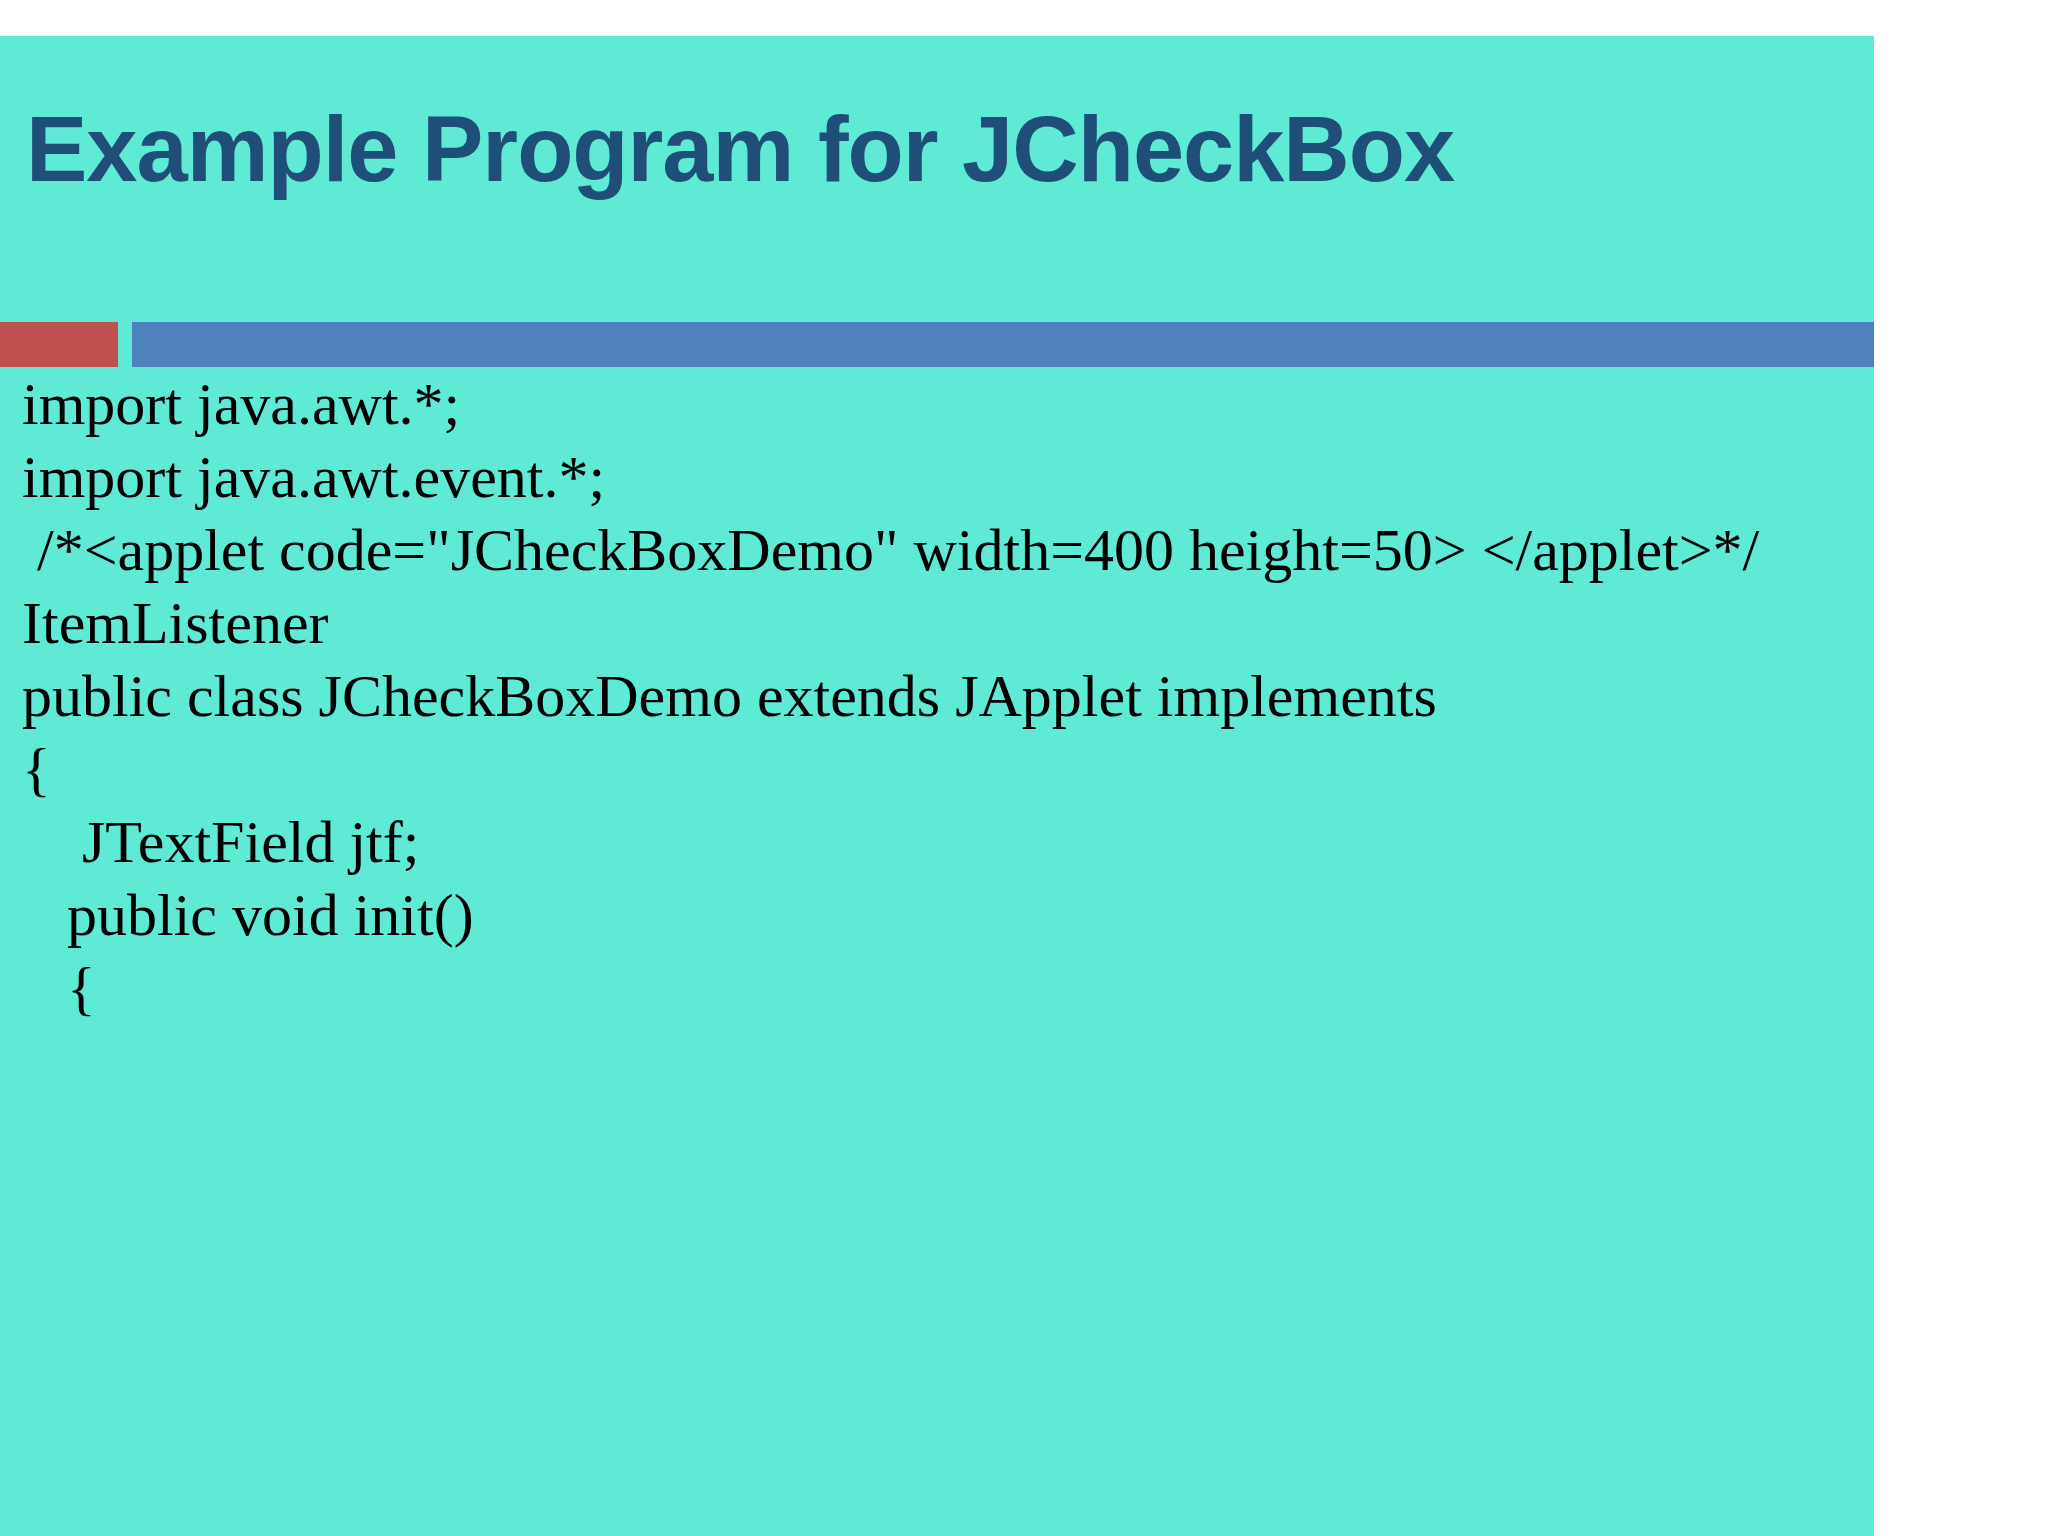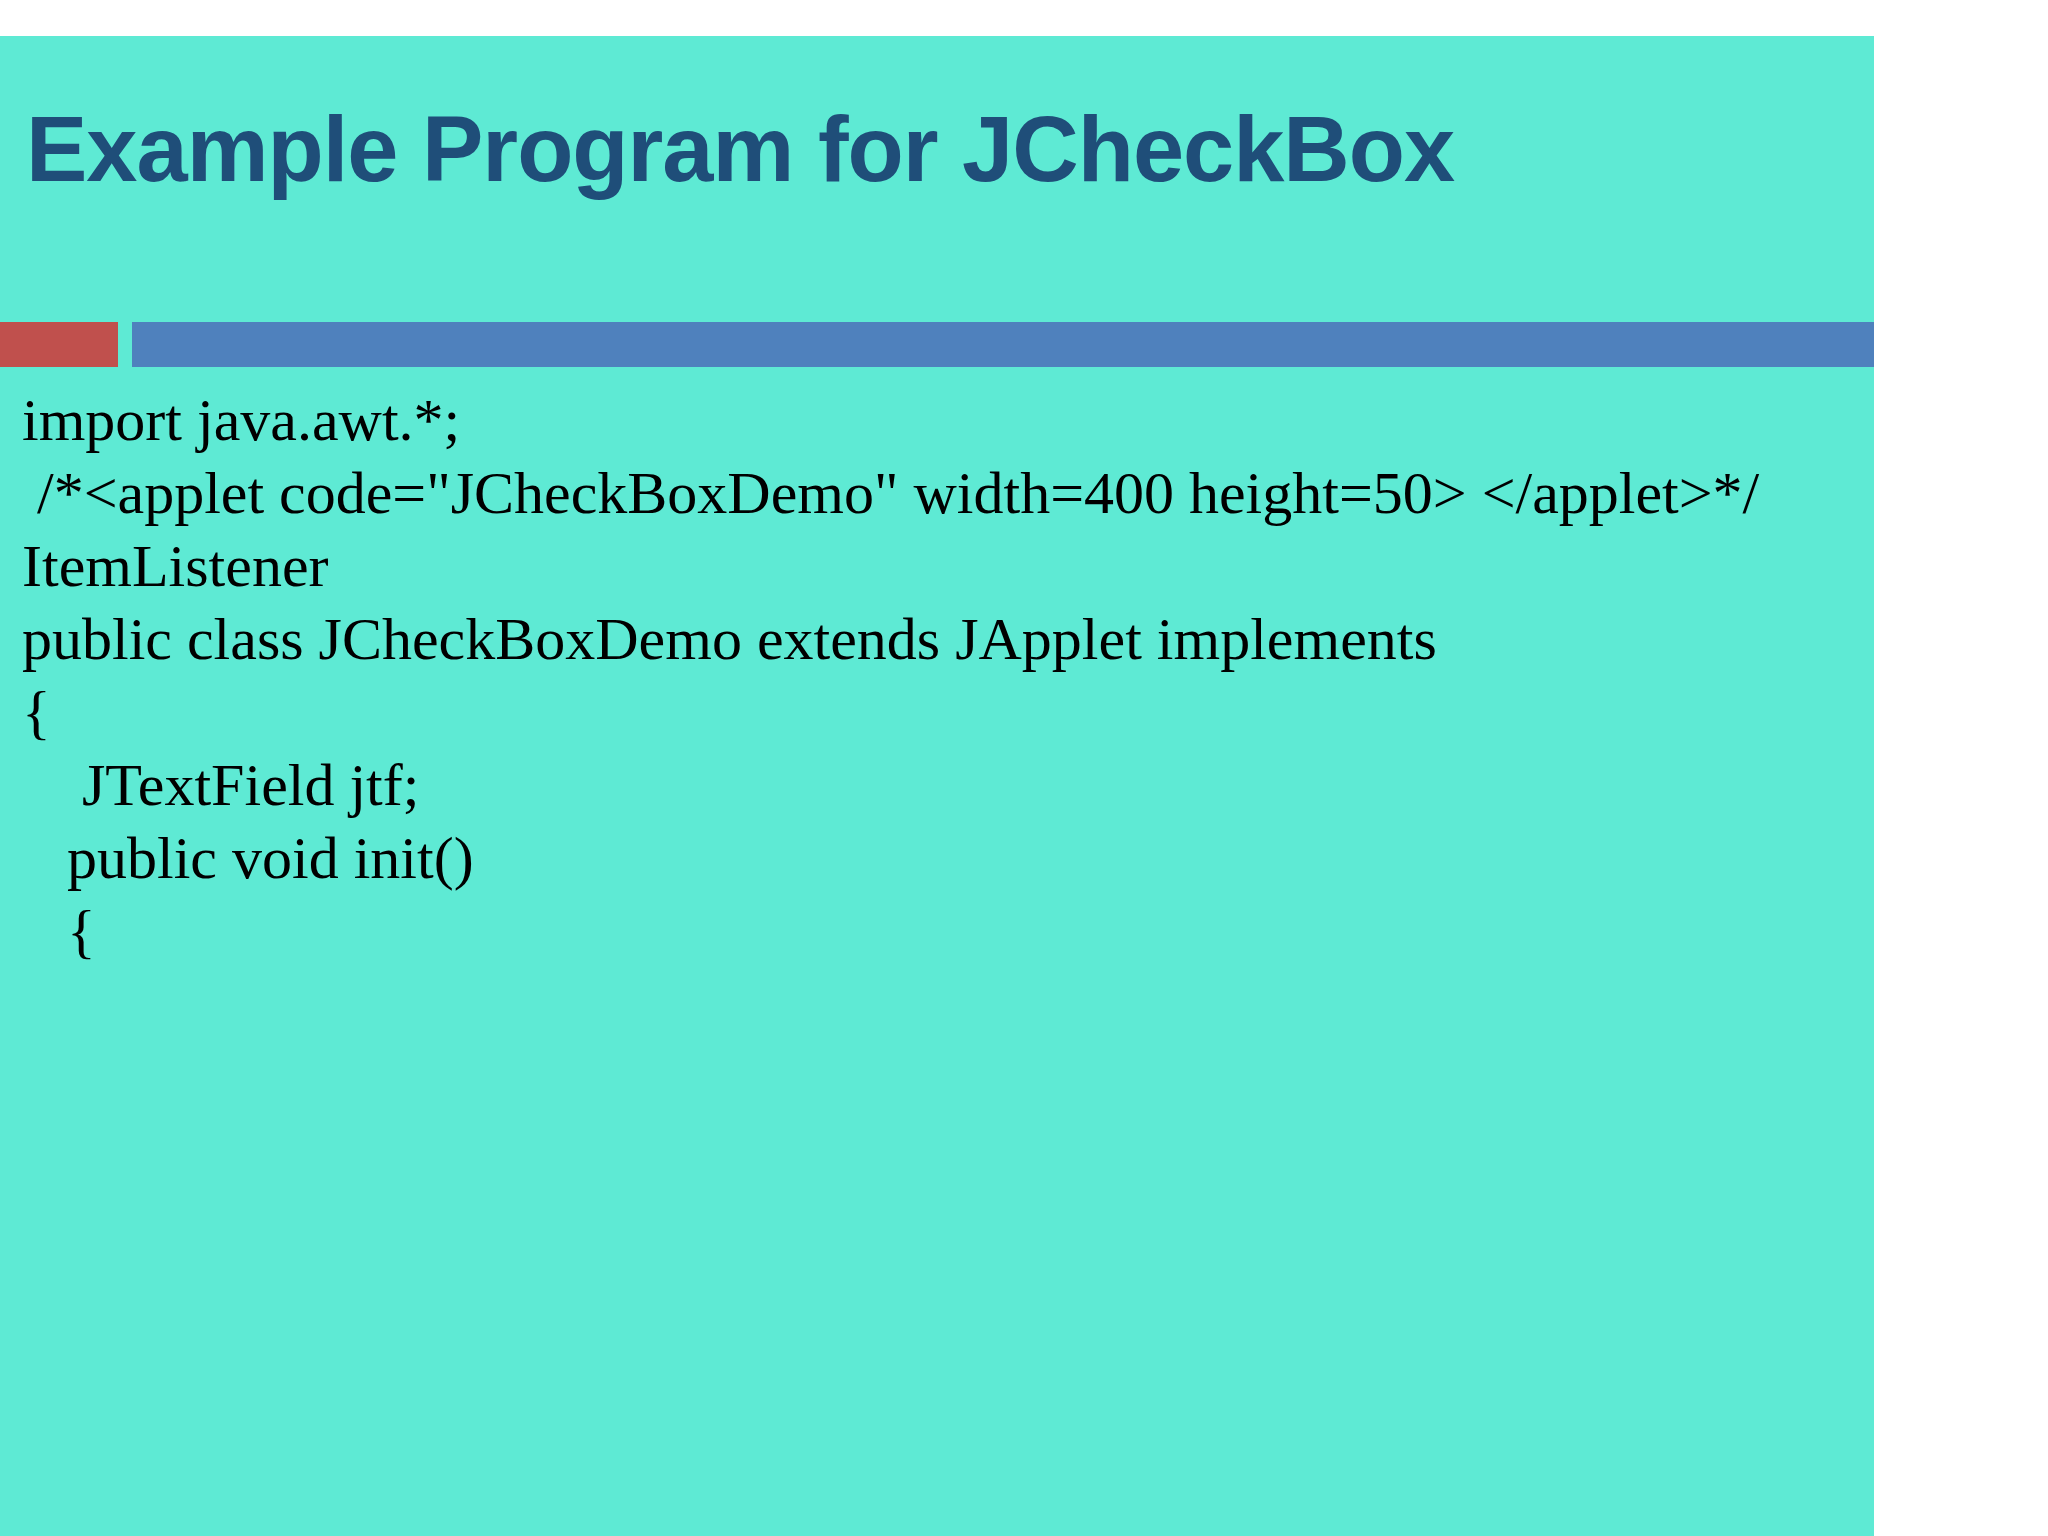--- a/index.html
+++ b/index.html
@@ -59,21 +59,21 @@
     top: 0;
     width: 1916px;
     height: 45px;
     background: #4F81BD;
   }
 
   
   .code-body {
     position: absolute;
     left: 0;
-    top: 348px;
+    top: 332px;
     width: 2048px;
   }
   .code-line {
     font-family: "Liberation Serif", serif;
     font-size: 60px;
     line-height: 73px;
     color: #000000;
     white-space: pre;
     padding-left: 22px;
     height: 73px;
@@ -86,20 +86,21 @@
 
   <div class="slide-title">Example Program for JCheckBox</div>
 
   <div class="divider">
     <div class="divider-accent"></div>
     <div class="divider-main"></div>
   </div>
 
   <div class="code-body">
     <div class="code-line">import java.awt.*;</div>
+    <div class="code-line">import java.awt.event.*;</div>
     <div class="code-line"> /*&lt;applet code="JCheckBoxDemo" width=400 height=50&gt; &lt;/applet&gt;*/</div>
     <div class="code-line">ItemListener</div>
     <div class="code-line">public class JCheckBoxDemo extends JApplet implements</div>
     <div class="code-line">{</div>
     <div class="code-line">    JTextField jtf;</div>
     <div class="code-line">   public void init()</div>
     <div class="code-line">   {</div>
   </div>
 
 </div>

